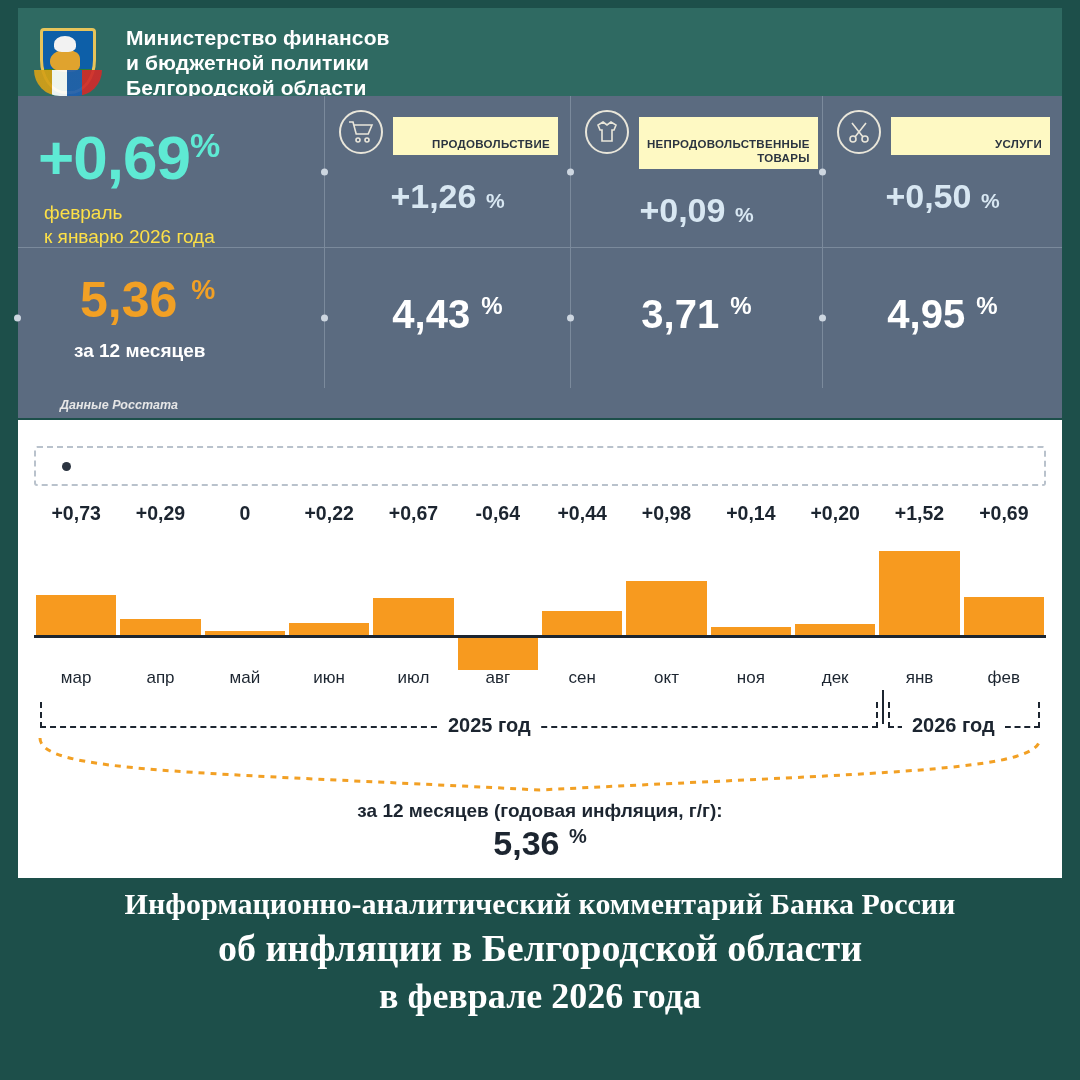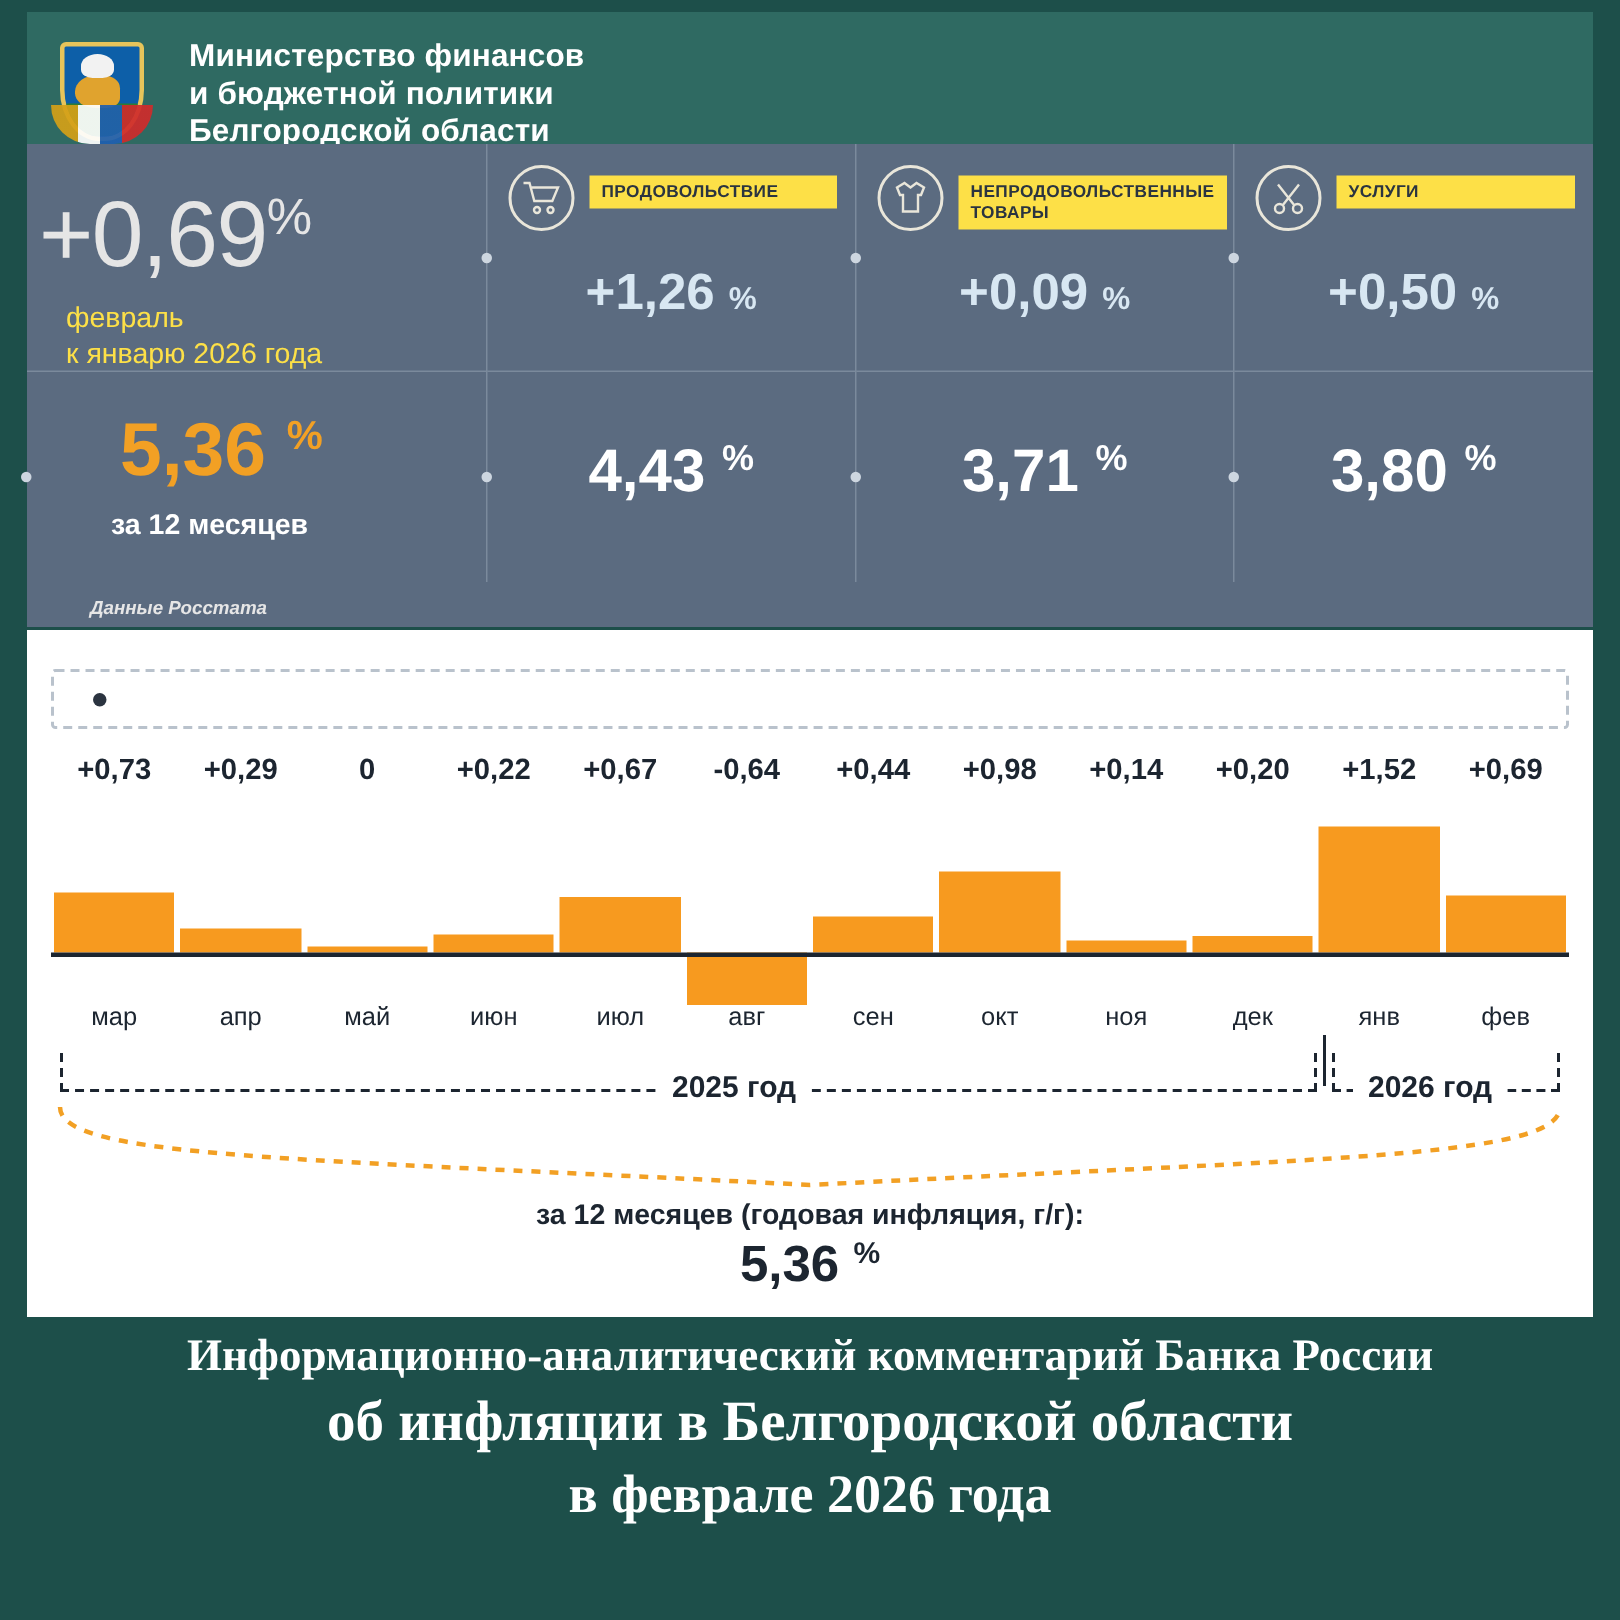--- a/index.html
+++ b/index.html
@@ -97,23 +97,23 @@
 
   .dot-left {
     position: absolute; left: -4px; top: 50%;
     width: 7px; height: 7px; border-radius: 50%;
     background: #cdd6e0;
     transform: translateY(-50%);
   }
 
   
   .big-main {
-    padding: 18px 0 0 8px;
-    color: #e5e5e5;
-    font-weight: normal;
+    padding: 18px 0 0 20px;
+    color: #5eead4;
+    font-weight: bold;
     font-size: 62px;
     line-height: 62px;
     letter-spacing: -1px;
   }
   .big-main .pct { font-size: 34px; vertical-align: super; }
   .sub-main {
     padding: 12px 0 0 26px;
     color: #fde047;
     font-size: 19px;
     line-height: 24px;
@@ -143,29 +143,30 @@
   .cat-icon {
     width: 44px; height: 44px;
     border: 2px solid #e9e6da;
     border-radius: 50%;
     flex: none;
     display: flex; align-items: center; justify-content: center;
     color: #e9e6da;
   }
   .cat-label {
     margin-top: 7px;
-    background: #fde047;
+    background: #fef9c3;
     color: #2b3440;
     font-size: 11.5px;
     font-weight: bold;
     letter-spacing: .3px;
-    padding: 4px 8px 4px 8px;
+    padding: 20px 8px 4px 8px;
     line-height: 14px;
     flex: 1;
     text-transform: uppercase;
+    text-align: right;
   }
   .cat-value {
     text-align: center;
     color: #d8e7f2;
     font-weight: bold;
     font-size: 34px;
     margin-top: 22px;
   }
   .cat-value .pct { font-size: 21px; font-weight: bold; }
   .year-value {
@@ -412,21 +413,21 @@
       <div class="cell">
         <span class="dot-left"></span>
         <div class="year-value">
           <span>3,71</span> <span class="pct">%</span>
         </div>
       </div>
 
       <div class="cell">
         <span class="dot-left"></span>
         <div class="year-value">
-          <span>3,80</span> <span class="pct">%</span>
+          <span>4,95</span> <span class="pct">%</span>
         </div>
       </div>
     </div>
     <div class="source">Данные Росстата</div>
   </div>
 
   <div class="chart-block">
     <div class="legend">
       <span class="bullet"></span>
     </div>

